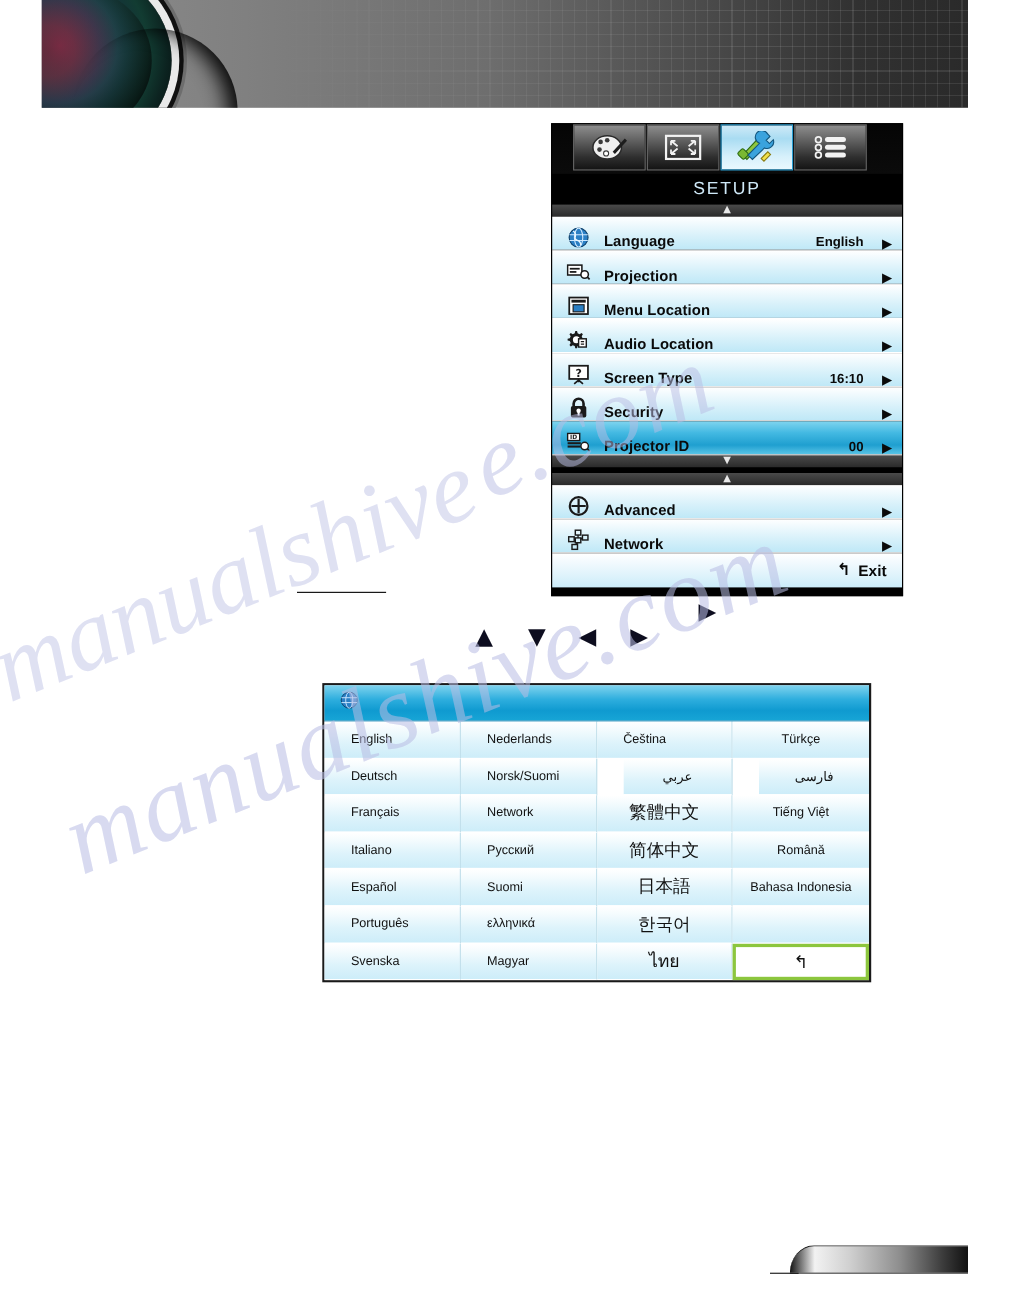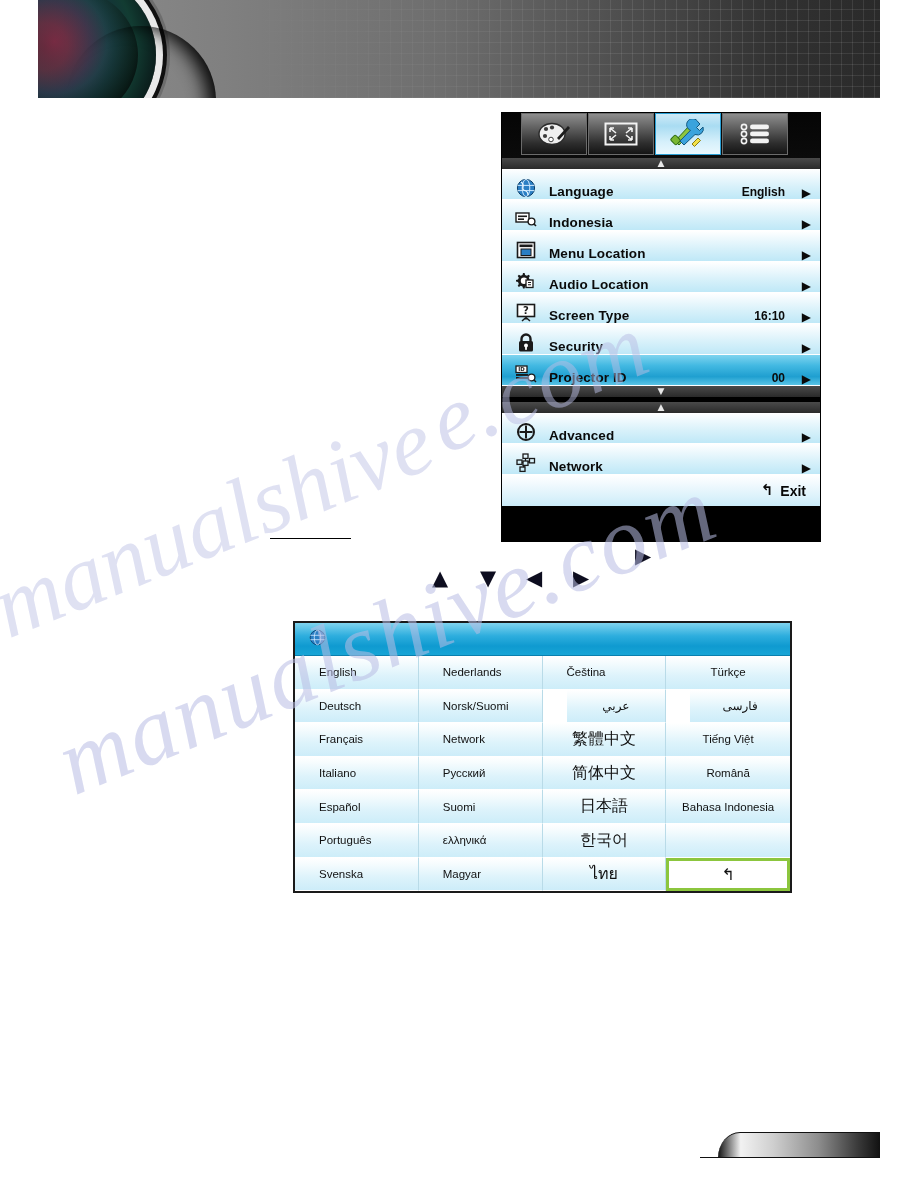--- a/index.html
+++ b/index.html
@@ -287,20 +287,21 @@
           <circle cx="6" cy="13" r="2.6" fill="none" stroke="#f2f2f2" stroke-width="1.6"></circle>
           <circle cx="6" cy="20" r="2.6" fill="none" stroke="#f2f2f2" stroke-width="1.6"></circle>
           <rect x="12" y="3.6" width="19" height="4.6" rx="2.3" fill="#f2f2f2"></rect>
           <rect x="12" y="10.6" width="19" height="4.6" rx="2.3" fill="#f2f2f2"></rect>
           <rect x="12" y="17.6" width="19" height="4.6" rx="2.3" fill="#f2f2f2"></rect>
         </svg>
       </span>
     </div>
   </div>
 
+  <div id="osd-title">SETUP</div>
 
   <div class="osd-scroll">▲</div>
 
   <div class="osd-list">
 
     <div class="osd-row">
       <span class="row-icon">
         <svg width="20" height="20" viewBox="0 0 20 20">
           <circle cx="10" cy="10" r="8.6" fill="#2b7fc4" stroke="#0c3f6b" stroke-width="1"></circle>
           <ellipse cx="10" cy="10" rx="3.8" ry="8.6" fill="none" stroke="#cfe9ff" stroke-width="1"></ellipse>
@@ -316,21 +317,21 @@
     <div class="osd-row">
       <span class="row-icon">
         <svg width="22" height="18" viewBox="0 0 22 18">
           <rect x="1" y="3" width="13" height="9" fill="#ffffff" stroke="#1a1a1a" stroke-width="1.4"></rect>
           <rect x="3" y="5.5" width="9" height="1.6" fill="#1a1a1a"></rect>
           <rect x="3" y="8.4" width="6" height="1.6" fill="#1a1a1a"></rect>
           <circle cx="16.5" cy="11.5" r="3.4" fill="#fff" stroke="#1a1a1a" stroke-width="1.4"></circle>
           <path d="M18.8 13.8 L21 16" stroke="#1a1a1a" stroke-width="1.6"></path>
         </svg>
       </span>
-      <span class="row-label">Indonesia</span>
+      <span class="row-label">Projection</span>
       <span class="row-value"></span>
       <span class="row-arrow">▶</span>
     </div>
 
     <div class="osd-row">
       <span class="row-icon">
         <svg width="20" height="18" viewBox="0 0 20 18">
           <rect x="1.5" y="1.5" width="17" height="15" fill="#ffffff" stroke="#1a1a1a" stroke-width="1.6"></rect>
           <rect x="3.5" y="3.5" width="13" height="2.6" fill="#1a1a1a"></rect>
           <rect x="5" y="8" width="10" height="6.5" fill="#2b7fc4" stroke="#1a1a1a" stroke-width="1"></rect>

